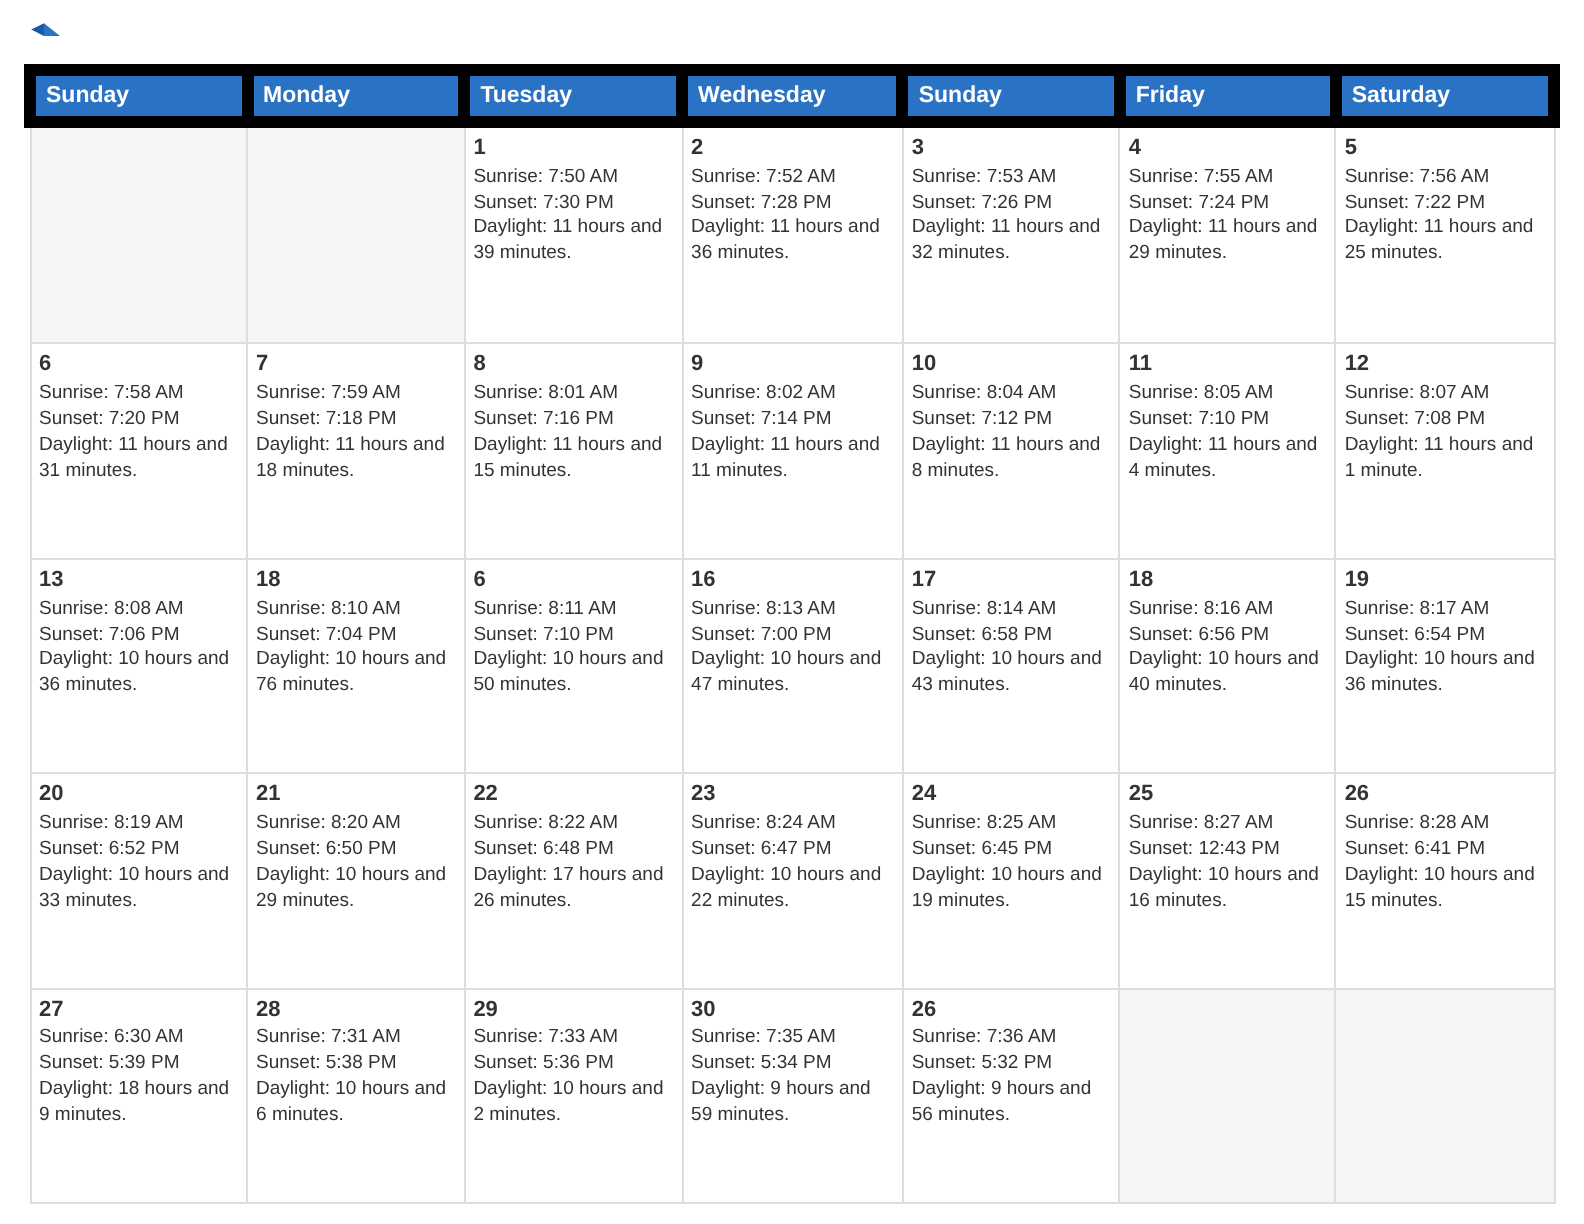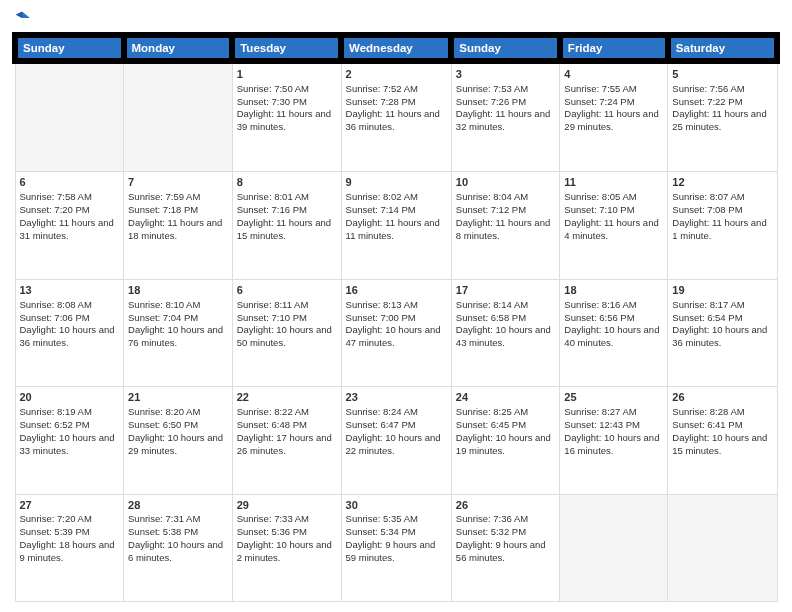--- a/index.html
+++ b/index.html
@@ -245,33 +245,33 @@
             <div class="day-info"><span>Sunrise: 8:27 AM</span><br><span>Sunset: 12:43 PM</span><br><span>Daylight: 10 hours and 16 minutes.</span></div>
           </td>
           <td>
             <span class="day-number">26</span>
             <div class="day-info"><span>Sunrise: 8:28 AM</span><br><span>Sunset: 6:41 PM</span><br><span>Daylight: 10 hours and 15 minutes.</span></div>
           </td>
         </tr>
         <tr>
           <td>
             <span class="day-number">27</span>
-            <div class="day-info"><span>Sunrise: 7:20 AM</span><br><span>Sunset: 5:39 PM</span><br><span>Daylight: 18 hours and 9 minutes.</span></div>
+            <div class="day-info"><span>Sunrise: 6:30 AM</span><br><span>Sunset: 5:39 PM</span><br><span>Daylight: 18 hours and 9 minutes.</span></div>
           </td>
           <td>
             <span class="day-number">28</span>
             <div class="day-info"><span>Sunrise: 7:31 AM</span><br><span>Sunset: 5:38 PM</span><br><span>Daylight: 10 hours and 6 minutes.</span></div>
           </td>
           <td>
             <span class="day-number">29</span>
             <div class="day-info"><span>Sunrise: 7:33 AM</span><br><span>Sunset: 5:36 PM</span><br><span>Daylight: 10 hours and 2 minutes.</span></div>
           </td>
           <td>
             <span class="day-number">30</span>
-            <div class="day-info"><span>Sunrise: 5:35 AM</span><br><span>Sunset: 5:34 PM</span><br><span>Daylight: 9 hours and 59 minutes.</span></div>
+            <div class="day-info"><span>Sunrise: 7:35 AM</span><br><span>Sunset: 5:34 PM</span><br><span>Daylight: 9 hours and 59 minutes.</span></div>
           </td>
           <td>
             <span class="day-number">26</span>
             <div class="day-info"><span>Sunrise: 7:36 AM</span><br><span>Sunset: 5:32 PM</span><br><span>Daylight: 9 hours and 56 minutes.</span></div>
           </td>
           <td class="empty"></td>
           <td class="empty"></td>
         </tr>
       </tbody>
   </table>

